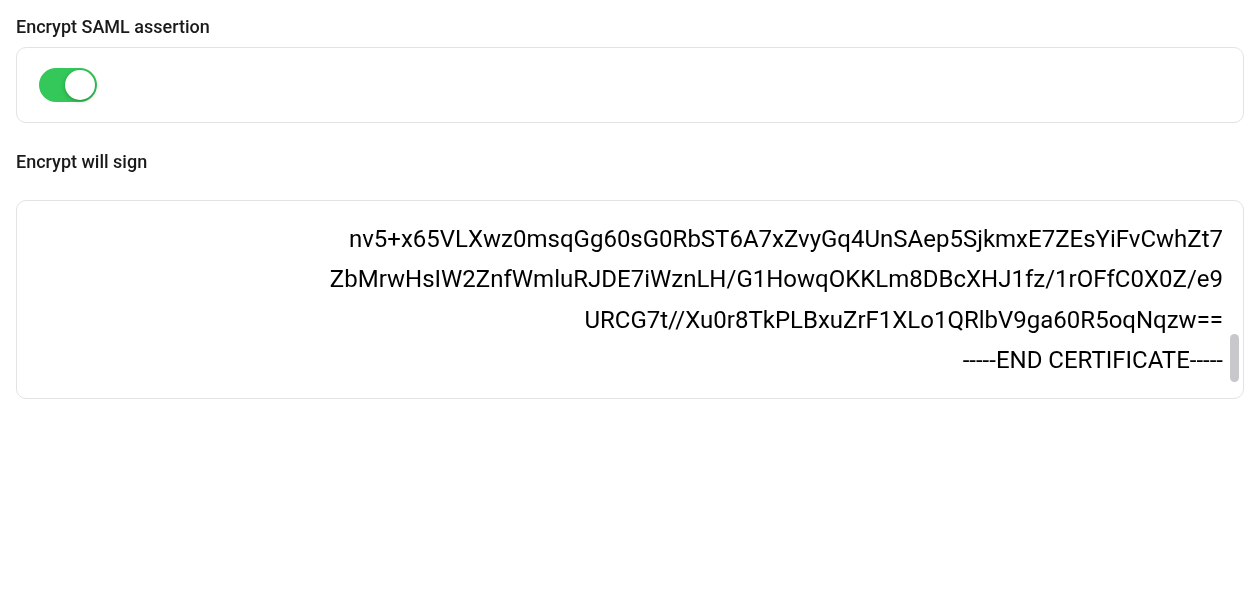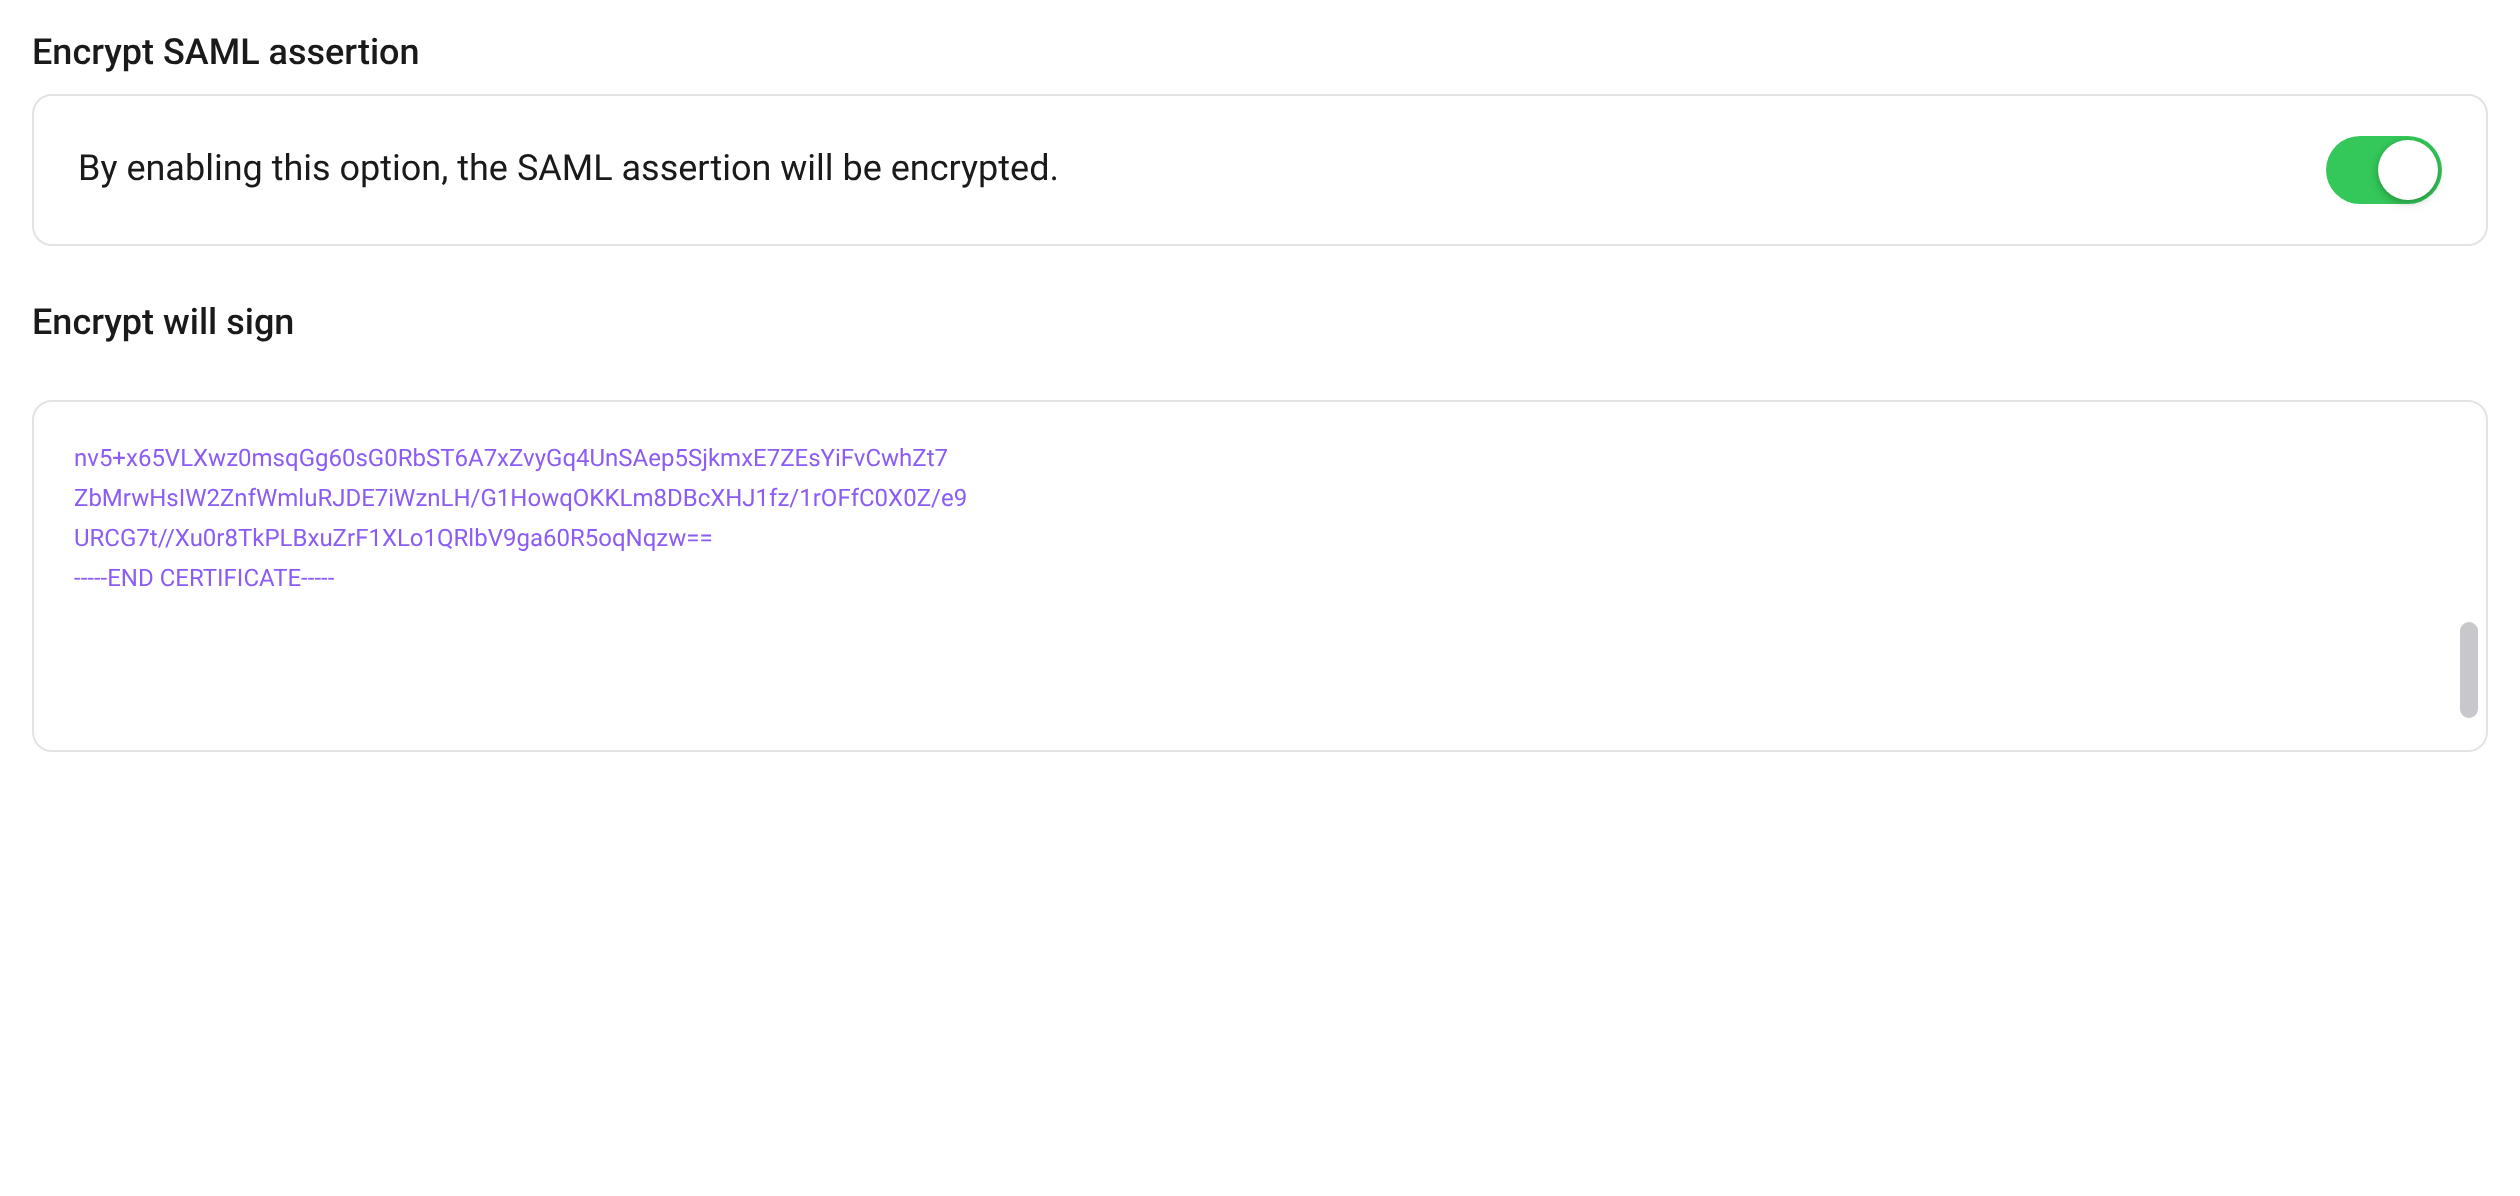--- a/index.html
+++ b/index.html
@@ -9,20 +9,21 @@
     }
     body {
       font-family: -apple-system, BlinkMacSystemFont, "Segoe UI", Roboto, Helvetica, Arial, sans-serif;
       background: #ffffff;
       padding: 16px;
       color: #1a1a1a;
       width: 1260px;
     }
     .section {
       margin-bottom: 28px;
+      text-align: right;
     }
     .section-header {
       font-size: 18px;
       font-weight: 500;
       color: #1a1a1a;
       margin-bottom: 10px;
       display: flex;
       align-items: center;
       gap: 6px;
     }
@@ -84,22 +85,22 @@
     }
     .certificate-box {
       border: 1px solid #e3e3e3;
       border-radius: 10px;
       padding: 18px 20px;
       background: #ffffff;
       position: relative;
       min-height: 176px;
     }
     .certificate-text {
-      font-size: 12px;
-      color: #8b5cf6;
+      font-size: 24px;
+      color: #000000;
       line-height: 1.68;
       white-space: pre-wrap;
       word-break: break-all;
       font-family: -apple-system, BlinkMacSystemFont, "Segoe UI", Roboto, Helvetica, Arial, sans-serif;
     }
     .scrollbar-thumb {
       position: absolute;
       right: 4px;
       bottom: 16px;
       width: 9px;
@@ -107,21 +108,20 @@
       border-radius: 5px;
       background: #c7c7cc;
     }
   </style>
 </head>
 <body>
 
 <div class="section">
   <div class="section-header">Encrypt SAML assertion</div>
   <div class="card">
-    <div class="card-text">By enabling this option, the SAML assertion will be encrypted.</div>
     <div class="toggle on">
       <div class="toggle-knob"></div>
     </div>
   </div>
 </div>
 
 <div class="section">
   <div class="section-header">Encrypt will sign</div>
 </div>
 

